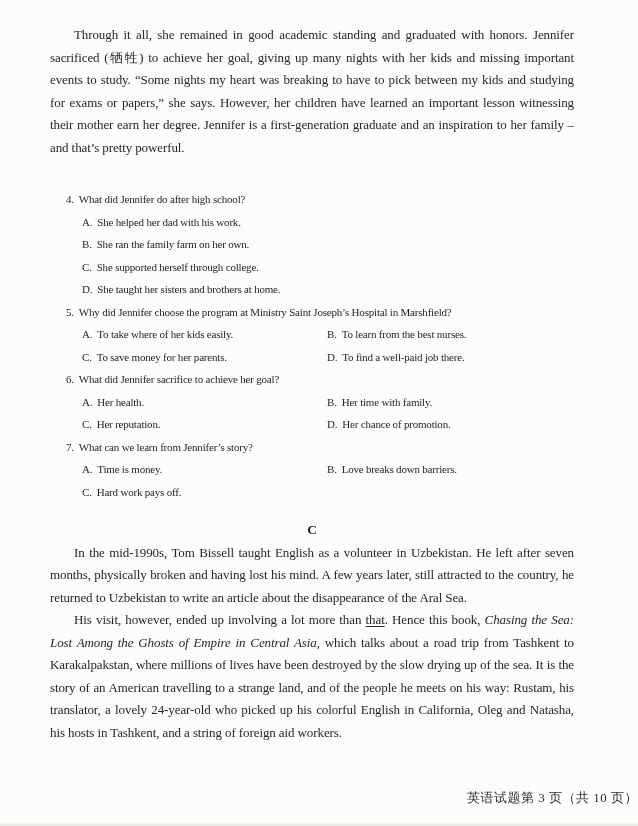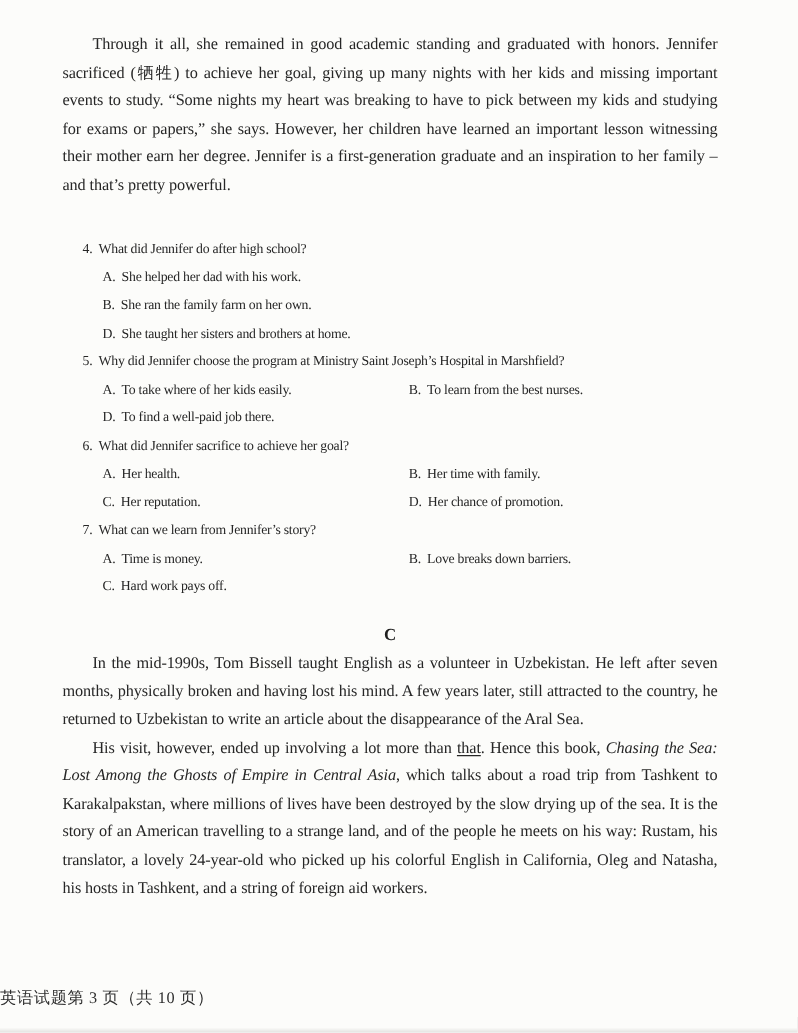--- a/index.html
+++ b/index.html
@@ -61,21 +61,21 @@
     font-size: 13.5px;
     line-height: 22.5px;
     color: #1f1f1f;
   }
 
   .footer {
     position: absolute;
     top: 789px;
     left: 0;
     width: 100%;
-    text-align: left;
+    text-align: right;
     font-size: 13px;
     color: #2e2e2e;
     letter-spacing: 0.5px;
   }
   .scan-edge {
     position: absolute;
     bottom: 0;
     left: 0;
     right: 0;
     height: 4px;
@@ -90,29 +90,31 @@
 
     <p class="para indent">Through it all, she remained in good academic standing and graduated with honors. Jennifer sacrificed (牺牲) to achieve her goal, giving up many nights with her kids and missing important events to study. “Some nights my heart was breaking to have to pick between my kids and studying for exams or papers,” she says. However, her children have learned an important lesson witnessing their mother earn her degree. Jennifer is a first-generation graduate and an inspiration to her family – and that’s pretty powerful.</p>
 
     <div class="questions">
 
       <div class="question">
         <div class="q-line"><span class="q-num">4.</span><span class="q-text">What did Jennifer do after high school?</span></div>
         <div class="options options-1col">
           <div class="option"><span class="opt-label">A.</span><span class="opt-text">She helped her dad with his work.</span></div>
           <div class="option"><span class="opt-label">B.</span><span class="opt-text">She ran the family farm on her own.</span></div>
+          <div class="option"><span class="opt-label">C.</span><span class="opt-text">She supported herself through college.</span></div>
           <div class="option"><span class="opt-label">D.</span><span class="opt-text">She taught her sisters and brothers at home.</span></div>
         </div>
       </div>
 
       <div class="question">
         <div class="q-line"><span class="q-num">5.</span><span class="q-text">Why did Jennifer choose the program at Ministry Saint Joseph’s Hospital in Marshfield?</span></div>
         <div class="options options-2col">
           <div class="option"><span class="opt-label">A.</span><span class="opt-text">To take where of her kids easily.</span></div>
           <div class="option"><span class="opt-label">B.</span><span class="opt-text">To learn from the best nurses.</span></div>
+          <div class="option"><span class="opt-label">C.</span><span class="opt-text">To save money for her parents.</span></div>
           <div class="option"><span class="opt-label">D.</span><span class="opt-text">To find a well-paid job there.</span></div>
         </div>
       </div>
 
       <div class="question">
         <div class="q-line"><span class="q-num">6.</span><span class="q-text">What did Jennifer sacrifice to achieve her goal?</span></div>
         <div class="options options-2col">
           <div class="option"><span class="opt-label">A.</span><span class="opt-text">Her health.</span></div>
           <div class="option"><span class="opt-label">B.</span><span class="opt-text">Her time with family.</span></div>
           <div class="option"><span class="opt-label">C.</span><span class="opt-text">Her reputation.</span></div>

